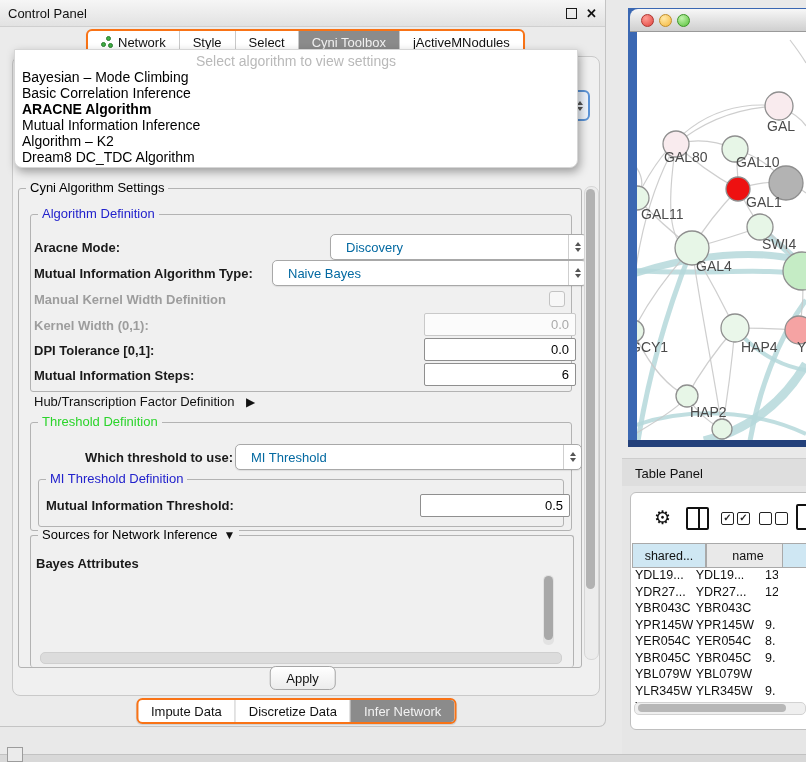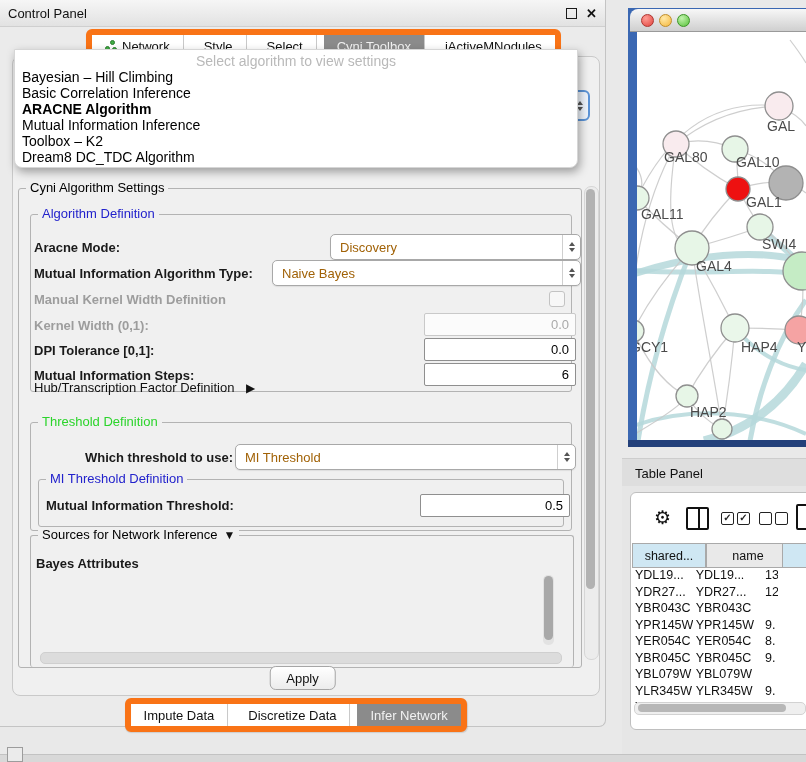--- a/index.html
+++ b/index.html
@@ -6,21 +6,21 @@
   body{font-family:"Liberation Sans",sans-serif;background:#e9e9e9;}
   #screen{position:relative;width:806px;height:762px;background:#e9e9e9;overflow:hidden;}
   .abs{position:absolute;}
   
   #cpanel{left:0;top:8;width:605px;height:726px;background:#ebebeb;border-right:1px solid #c4c4c4;border-bottom:1px solid #c4c4c4;border-radius:0 0 7px 0;}
   #cpanel-titlebar{left:0;top:0;width:100%;height:26px;background:linear-gradient(#f6f6f6,#e2e2e2);border-bottom:1px solid #cfcfcf;display:flex;align-items:center;}
   #cpanel-title{margin-left:8px;font-size:13px;color:#111;}
   .tb-btns{position:absolute;right:8px;top:0;height:26px;display:flex;align-items:center;gap:9px;}
   .float-ic{width:9px;height:9px;border:1.6px solid #1a1a1a;}
   .close-ic{font-size:13px;font-weight:700;color:#111;line-height:1;}
-  .segwrap{display:flex;border:6px solid #f97316;border-radius:6px;background:#fff;overflow:hidden;height:22px;box-shadow:0 1px 1px rgba(0,0,0,.12);gap:7px;}
+  .segwrap{display:flex;border:2px solid #f97316;border-radius:6px;background:#fff;overflow:hidden;height:22px;box-shadow:0 1px 1px rgba(0,0,0,.12);}
   .seg{display:flex;align-items:center;gap:5px;padding:0 13px;font-size:13px;color:#111;border-right:1px solid #c9c9c9;white-space:nowrap;}
   .seg:last-child{border-right:none;}
   .seg.sel{background:#8b8b8b;color:#f2f2f2;}
   .neticon{position:relative;width:12px;height:12px;display:inline-block;}
   .nd{position:absolute;width:5px;height:5px;border-radius:50%;background:#3fae44;border:1px solid #2a7c2e;box-sizing:border-box;}
   .nd.a{left:0;top:6px;}.nd.b{left:5px;top:0;}.nd.c{left:7px;top:7px;}
   #main-tabs{left:86px;top:29px;}
   #content-box{left:12px;top:56px;width:586px;height:638px;background:#f0f0f0;border:1px solid #c9c9c9;border-radius:8px;}
   
   #algo-popup{left:14px;top:49px;width:562px;height:117px;background:#fff;border:1px solid #d6d6d6;border-radius:0 0 8px 8px;box-shadow:2px 4px 10px rgba(0,0,0,.35);z-index:30;}
@@ -29,21 +29,21 @@
   .algo-item.bold{font-weight:700;}
   #combo-stub{left:560px;top:90px;width:26px;height:27px;border:2px solid #5b93d6;background:#eef4fc;border-radius:6px;z-index:5;}
   
   .group{position:absolute;border:1px solid #b3b3b3;border-radius:3px;}
   .legend{position:absolute;top:-9px;left:7px;background:#f0f0f0;padding:0 4px;font-size:13px;white-space:nowrap;display:flex;align-items:center;gap:6px;}
   .legend.blue{color:#2222cc;}
   .legend.green{color:#2bd42b;}
   .lbl{position:absolute;font-size:13px;font-weight:700;color:#1a1a1a;white-space:nowrap;}
   .lbl.dis{color:#9d9d9d;}
   .lbl.norm{font-weight:400;color:#111;}
-  .combo{position:absolute;background:#fff;border:1px solid #a8a8a8;border-radius:5px;font-size:13px;display:flex;align-items:center;padding-left:9px;color:#a16207;box-shadow:0 1px 1px rgba(0,0,0,.08);}
+  .combo{position:absolute;background:#fff;border:1px solid #a8a8a8;border-radius:5px;font-size:13px;display:flex;align-items:center;padding-left:15px;color:#0369a1;box-shadow:0 1px 1px rgba(0,0,0,.08);}
   .arrows{margin-left:auto;width:17px;align-self:stretch;display:flex;flex-direction:column;align-items:center;justify-content:center;gap:2px;border-left:1px solid #cfcfcf;}
   .tri-up{width:0;height:0;border-left:3.5px solid transparent;border-right:3.5px solid transparent;border-bottom:4.5px solid #555;}
   .tri-dn{width:0;height:0;border-left:3.5px solid transparent;border-right:3.5px solid transparent;border-top:4.5px solid #555;}
   .field{position:absolute;background:#fff;border:1px solid #8f8f8f;font-size:13px;display:flex;align-items:center;justify-content:flex-end;padding-right:6px;border-radius:2px;color:#000;}
   .field.dis{border-color:#c9c9c9;color:#a9a9a9;background:#fbfbfb;}
   .checkbox{position:absolute;width:14px;height:14px;border:1px solid #c3c3c3;border-radius:3px;background:#f7f7f7;}
   .exp-arrow{font-size:12px;color:#111;}
   #attr-list{left:44px;top:574px;width:512px;height:72px;overflow:hidden;background:#fff;}
   .attr-item{height:17px;line-height:17px;padding-left:8px;font-size:13px;color:#fff;background:#3b6fd8;white-space:nowrap;}
   #attr-scroll{left:543px;top:575px;width:11px;height:70px;background:#e2e2e2;border-radius:5px;}
@@ -126,25 +126,25 @@
     <div id="combo-stub" class="abs">
       <span class="arrows" style="position:absolute;right:0;top:0;bottom:0;border-left:none;">
         <i class="tri-up"></i>
         <i class="tri-dn"></i>
       </span>
     </div>
 
     <div id="algo-popup" class="abs">
       <div id="algo-placeholder">Select algorithm to view settings</div>
       <div id="algo-items">
-          <div class="algo-item">Bayesian – Hill Climbing</div>
+          <div class="algo-item">Bayesian – Mode Climbing</div>
           <div class="algo-item">Basic Correlation Inference</div>
           <div class="algo-item bold">ARACNE Algorithm</div>
           <div class="algo-item">Mutual Information Inference</div>
-          <div class="algo-item">Toolbox – K2</div>
+          <div class="algo-item">Algorithm – K2</div>
           <div class="algo-item">Dream8 DC_TDC Algorithm</div>
         </div>
     </div>
 
     <div class="group" id="cyni-group" style="left:18px;top:188px;width:562px;height:478px;">
       <span class="legend" style="background:#f0f0f0;">Cyni Algorithm Settings</span>
     </div>
 
     <div class="group" style="left:30px;top:214px;width:540px;height:176px;">
       <span class="legend blue">Algorithm Definition</span>
@@ -173,21 +173,21 @@
     </div>
     <span class="lbl" style="left:34px;top:343px;">DPI Tolerance [0,1]:</span>
     <div class="field" style="left:424px;top:338px;width:144px;height:21px;">
       <span>0.0</span>
     </div>
     <span class="lbl" style="left:34px;top:368px;">Mutual Information Steps:</span>
     <div class="field" style="left:424px;top:363px;width:144px;height:21px;">
       <span>6</span>
     </div>
 
-    <span class="lbl norm" style="left:34px;top:380px;">
+    <span class="lbl norm" style="left:34px;top:394px;">
       <span>Hub/Transcription Factor Definition</span>
       <span class="exp-arrow" style="margin-left:8px;">▶</span>
     </span>
 
     <div class="group" style="left:30px;top:422px;width:540px;height:107px;">
       <span class="legend green">Threshold Definition</span>
     </div>
     <span class="lbl" style="left:85px;top:450px;">Which threshold to use:</span>
     <div class="combo" style="left:235px;top:444px;width:330px;height:24px;">
       <span>MI Threshold</span>

